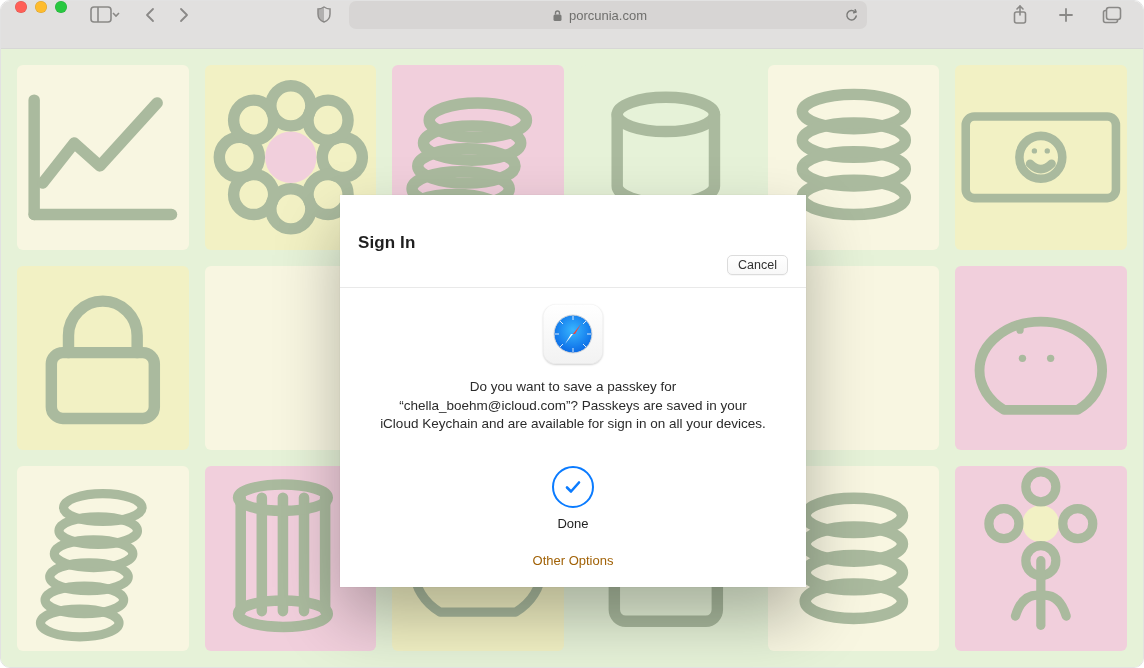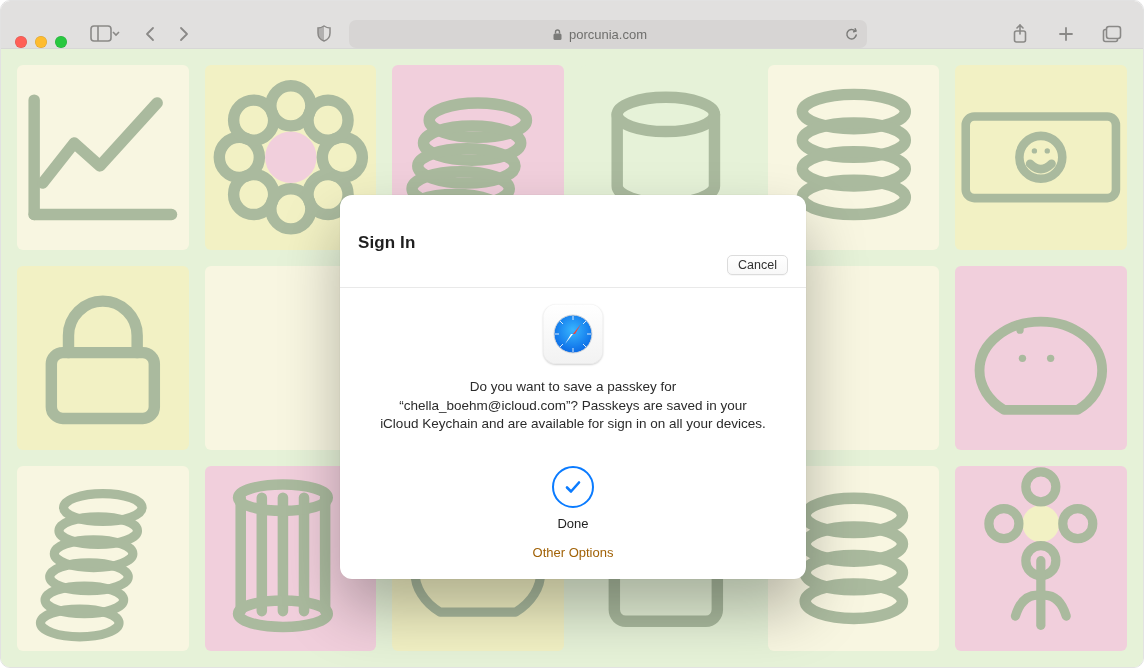--- a/index.html
+++ b/index.html
@@ -23,21 +23,21 @@
       background: #fff;
     }
 
     
     .toolbar {
       height: 48px;
       flex: 0 0 48px;
       background: #e1e0df;
       border-bottom: 1px solid #d7d7d6;
       display: flex;
-      align-items: flex-end;
+      align-items: flex-start;
       padding: 0 14px;
       gap: 8px;
       color: #8d8d8b;
     }
     .traffic-lights { display: flex; gap: 8px; margin-right: 10px; }
     .tl { width: 12px; height: 12px; border-radius: 50%; }
     .tl.close { background: #ff5f57; box-shadow: inset 0 0 0 .5px rgba(0,0,0,.15); }
     .tl.min   { background: #febc2e; box-shadow: inset 0 0 0 .5px rgba(0,0,0,.15); }
     .tl.max   { background: #28c840; box-shadow: inset 0 0 0 .5px rgba(0,0,0,.15); }
 
@@ -102,21 +102,21 @@
       background: rgba(255,255,255,0.48);
     }
 
     
     .sheet {
       position: absolute;
       width: 466px;
       left: 339px;
       top: 146px;
       background: #fff;
-      border-radius: 12px;
+      border-radius: 0;
       box-shadow: 0 30px 60px rgba(0,0,0,0.28), 0 0 0 .5px rgba(0,0,0,.04);
       padding: 16px 0 18px;
       color: #1f1f1f;
     }
     .sheet-header {
       display:flex; align-items:center; justify-content:space-between;
       padding: 0 18px 12px 18px;
       border-bottom: 1px solid #e9e9e9;
     }
     .sheet-title { font-size: 17px; font-weight: 700; letter-spacing: .1px; }
@@ -152,21 +152,21 @@
       margin: 0 auto 32px;
     }
 
     .done-circle {
       width: 42px; height: 42px;
       border-radius: 50%;
       border: 2.5px solid #0a7bff;
       margin: 0 auto 8px;
       display:flex; align-items:center; justify-content:center;
     }
-    .done-label { font-size: 13px; color:#232323; margin-bottom: 12px; }
+    .done-label { font-size: 13px; color:#232323; margin-bottom: 20px; }
     .other-options {
       font-size: 13px;
       color:#a16207;
       display:inline-block;
       cursor: default;
       user-select: none;
     }
   </style>
 </head>
 <body>

